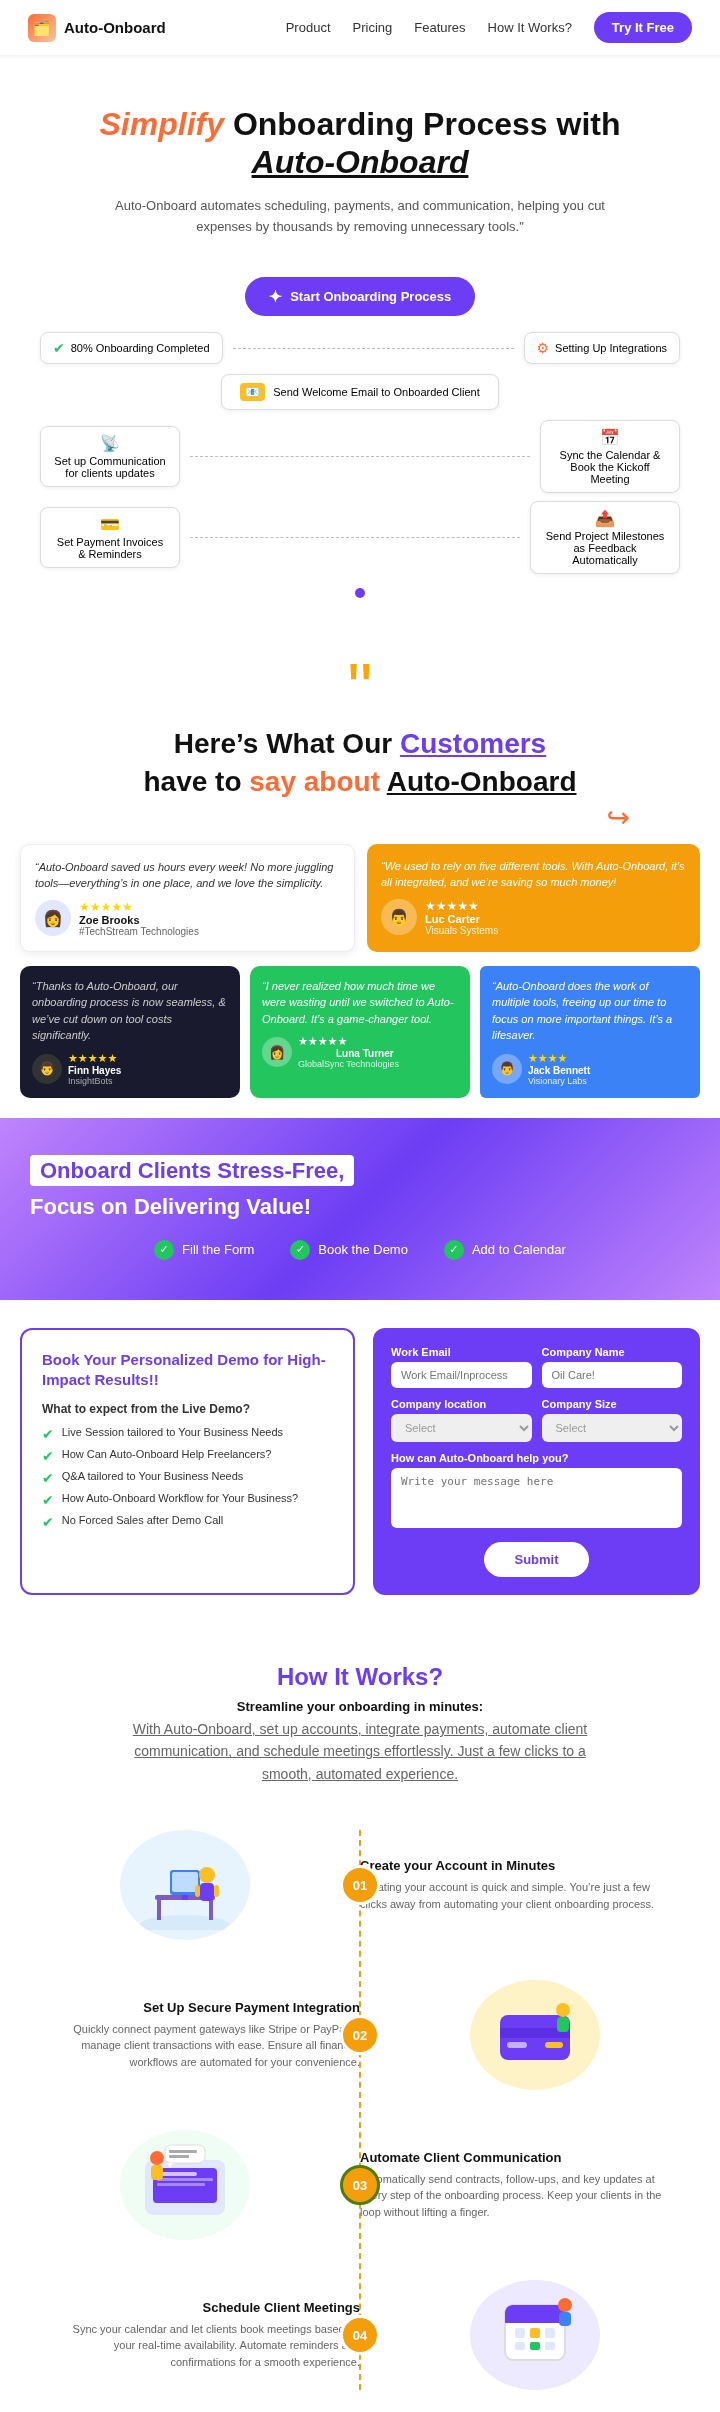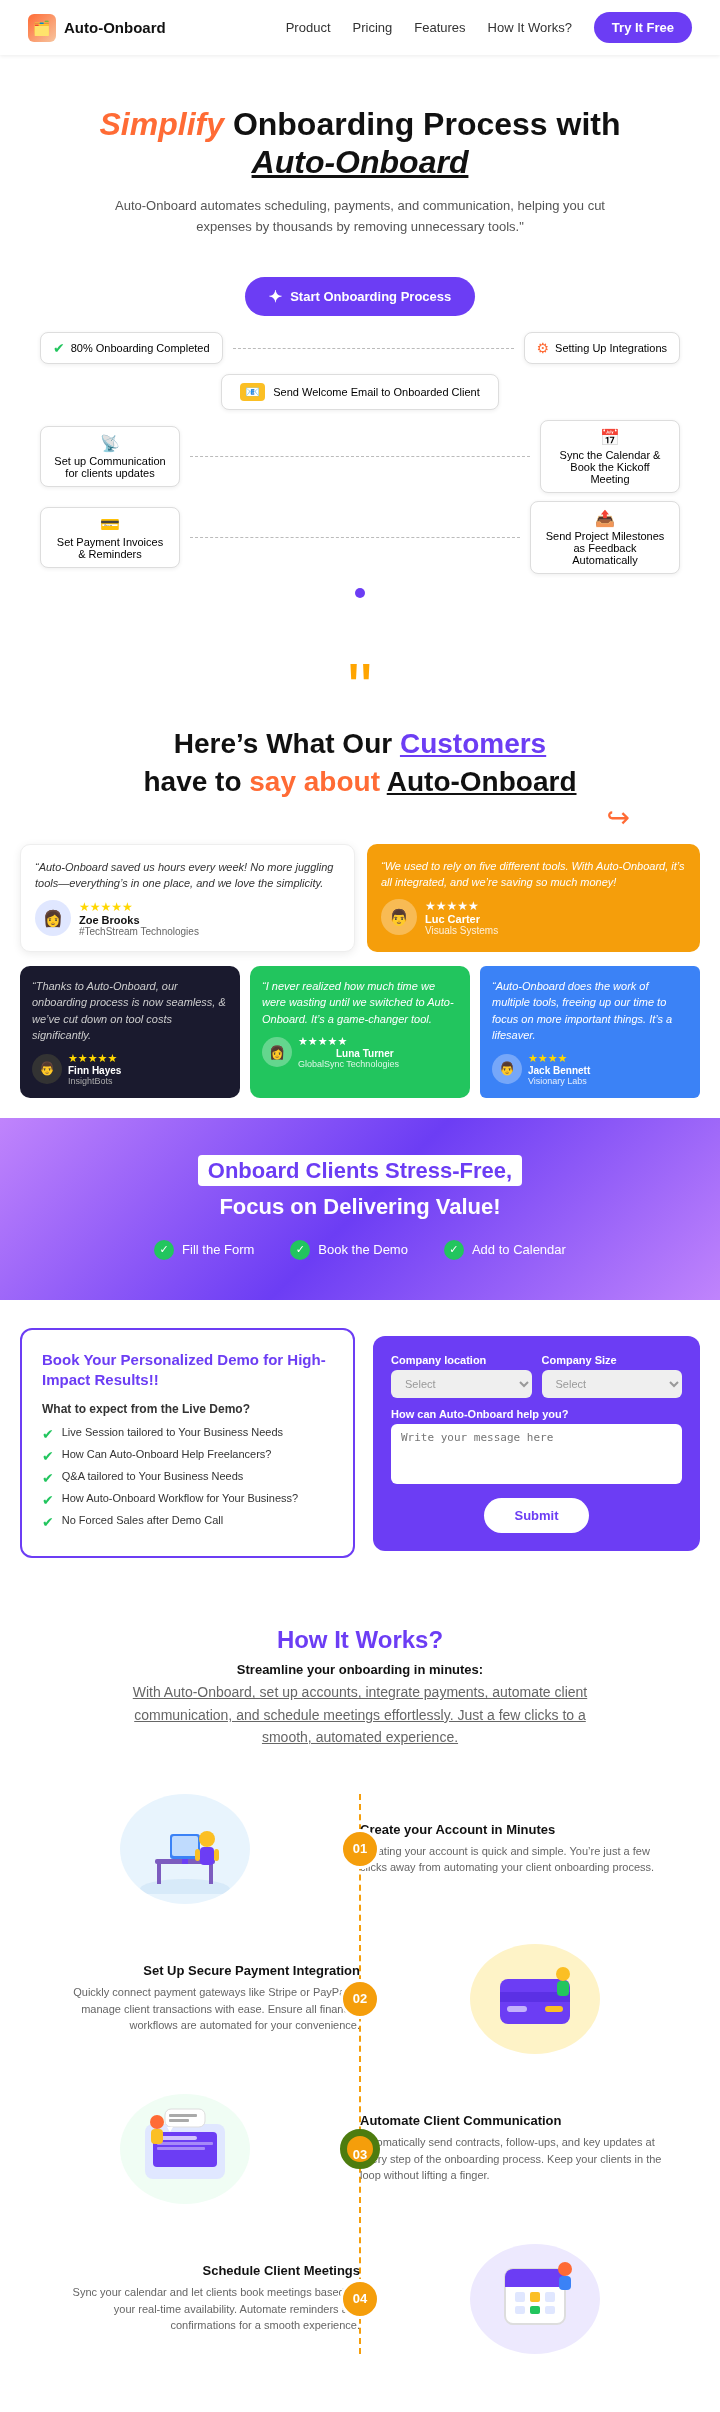--- a/index.html
+++ b/index.html
@@ -152,40 +152,40 @@
       <div style="width:30px;height:30px;border-radius:50%;background:rgba(255,255,255,0.3);display:flex;align-items:center;justify-content:center;font-size:13px;">👨</div>
       <div>
         <div style="color:#ffd700;font-size:11px;">★★★★</div>
         <div style="font-weight:700;font-size:10px;">Jack Bennett</div>
         <div style="font-size:9px;opacity:0.85;">Visionary Labs</div>
       </div>
     </div>
   </div>
 </div>
 
-<section style="background:linear-gradient(135deg,#c084fc 0%,#6c3df4 50%,#c084fc 100%);padding:40px 30px;text-align:center;">
+<section style="background:linear-gradient(135deg,#c084fc 0%,#6c3df4 50%,#c084fc 100%);padding:40px 30px;text-align:left;">
   <h2 style="font-size:22px;font-weight:800;color:#6c3df4;background:#fff;display:inline;padding:3px 10px;border-radius:4px;">Onboard Clients Stress-Free,</h2>
   <h3 style="font-size:22px;font-weight:800;color:#fff;margin-top:10px;">Focus on Delivering Value!</h3>
   <div style="display:flex;justify-content:center;gap:36px;margin-top:20px;">
     <div style="display:flex;align-items:center;gap:8px;color:#fff;font-size:13px;font-weight:500;">
       <div style="width:20px;height:20px;background:#22c55e;border-radius:50%;display:flex;align-items:center;justify-content:center;color:#fff;font-size:11px;">✓</div>
       <span>Fill the Form</span>
     </div>
     <div style="display:flex;align-items:center;gap:8px;color:#fff;font-size:13px;font-weight:500;">
       <div style="width:20px;height:20px;background:#22c55e;border-radius:50%;display:flex;align-items:center;justify-content:center;color:#fff;font-size:11px;">✓</div>
       <span>Book the Demo</span>
     </div>
     <div style="display:flex;align-items:center;gap:8px;color:#fff;font-size:13px;font-weight:500;">
       <div style="width:20px;height:20px;background:#22c55e;border-radius:50%;display:flex;align-items:center;justify-content:center;color:#fff;font-size:11px;">✓</div>
       <span>Add to Calendar</span>
     </div>
   </div>
 </section>
 
-<section style="display:flex;gap:18px;padding:28px 20px;background:#fff;align-items:center;">
+<section style="display:flex;gap:18px;padding:28px 20px;background:#fff;">
 
   <div style="flex:1;border:2px solid #6c3df4;border-radius:12px;padding:20px;">
     <h3 style="font-size:15px;font-weight:800;color:#6c3df4;line-height:1.35;margin-bottom:12px;">Book Your Personalized Demo for High-Impact Results!!</h3>
     <p style="font-size:12px;color:#333;font-weight:600;margin-bottom:10px;">What to expect from the Live Demo?</p>
     <div style="display:flex;align-items:flex-start;gap:8px;margin:6px 0;font-size:11px;color:#333;">
       <span style="color:#22c55e;font-size:14px;flex-shrink:0;">✔</span>
       <span>Live Session tailored to Your Business Needs</span>
     </div>
     <div style="display:flex;align-items:flex-start;gap:8px;margin:6px 0;font-size:11px;color:#333;">
       <span style="color:#22c55e;font-size:14px;flex-shrink:0;">✔</span>
@@ -199,20 +199,30 @@
       <span style="color:#22c55e;font-size:14px;flex-shrink:0;">✔</span>
       <span>How Auto-Onboard Workflow for Your Business?</span>
     </div>
     <div style="display:flex;align-items:flex-start;gap:8px;margin:6px 0;font-size:11px;color:#333;">
       <span style="color:#22c55e;font-size:14px;flex-shrink:0;">✔</span>
       <span>No Forced Sales after Demo Call</span>
     </div>
   </div>
 
   <div style="flex:1;background:#6c3df4;border-radius:12px;padding:18px;">
+    <div style="display:flex;gap:10px;margin-bottom:10px;">
+      <div style="flex:1;">
+        <label style="font-size:11px;color:#fff;font-weight:600;display:block;margin-bottom:4px;">Work Email</label>
+        <input type="email" style="width: 100%; padding: 7px 10px; border-radius: 6px; border: none; font-size: 11px;" placeholder="Work Email/Inprocess">
+      </div>
+      <div style="flex:1;">
+        <label style="font-size:11px;color:#fff;font-weight:600;display:block;margin-bottom:4px;">Company Name</label>
+        <input type="text" style="width: 100%; padding: 7px 10px; border-radius: 6px; border: none; font-size: 11px;" placeholder="Oil Care!">
+      </div>
+    </div>
     <div style="display:flex;gap:10px;margin-bottom:10px;">
       <div style="flex:1;">
         <label style="font-size:11px;color:#fff;font-weight:600;display:block;margin-bottom:4px;">Company location</label>
         <select style="width:100%;padding:7px 10px;border-radius:6px;border:none;font-size:11px;color:#999;">
           <option>Select</option>
         </select>
       </div>
       <div style="flex:1;">
         <label style="font-size:11px;color:#fff;font-weight:600;display:block;margin-bottom:4px;">Company Size</label>
         <select style="width:100%;padding:7px 10px;border-radius:6px;border:none;font-size:11px;color:#999;">
@@ -309,21 +319,21 @@
             <circle cx="22" cy="18" r="7" fill="#ff6b35"></circle>
             <rect x="16" y="25" width="12" height="15" rx="4" fill="#fbbf24"></rect>
 
             <rect x="30" y="5" width="40" height="18" rx="6" fill="#fff" stroke="#ddd"></rect>
             <polygon points="32,23 38,23 35,28" fill="#fff"></polygon>
             <rect x="34" y="10" width="28" height="3" rx="1" fill="#aaa"></rect>
             <rect x="34" y="15" width="20" height="3" rx="1" fill="#aaa"></rect>
           </svg>
         </div>
       </div>
-      <div style="position:absolute;left:50%;transform:translateX(-50%);width:40px;height:40px;background:#f59e0b;border-radius:50%;display:flex;align-items:flex-end;justify-content:center;font-weight:800;font-size:13px;color:#fff;z-index:2;border:7px solid #4d7c0f;">
+      <div style="position:absolute;left:50%;transform:translateX(-50%);width:40px;height:40px;background:#f59e0b;border-radius:50%;display:flex;align-items:center;justify-content:center;font-weight:800;font-size:13px;color:#fff;z-index:2;border:3px solid #4d7c0f;">
         <span>03</span>
       </div>
       <div style="flex:1;padding:0 20px;text-align:left;">
         <h4 style="font-size:13px;font-weight:700;color:#111;margin-bottom:6px;">Automate Client Communication</h4>
         <p style="font-size:11px;color:#666;line-height:1.5;">Automatically send contracts, follow-ups, and key updates at every step of the onboarding process. Keep your clients in the loop without lifting a finger.</p>
       </div>
     </div>
 
     <div style="display:flex;align-items:center;margin-bottom:20px;position:relative;z-index:1;flex-direction:row-reverse;">
       <div style="flex:1;display:flex;justify-content:center;align-items:center;">

